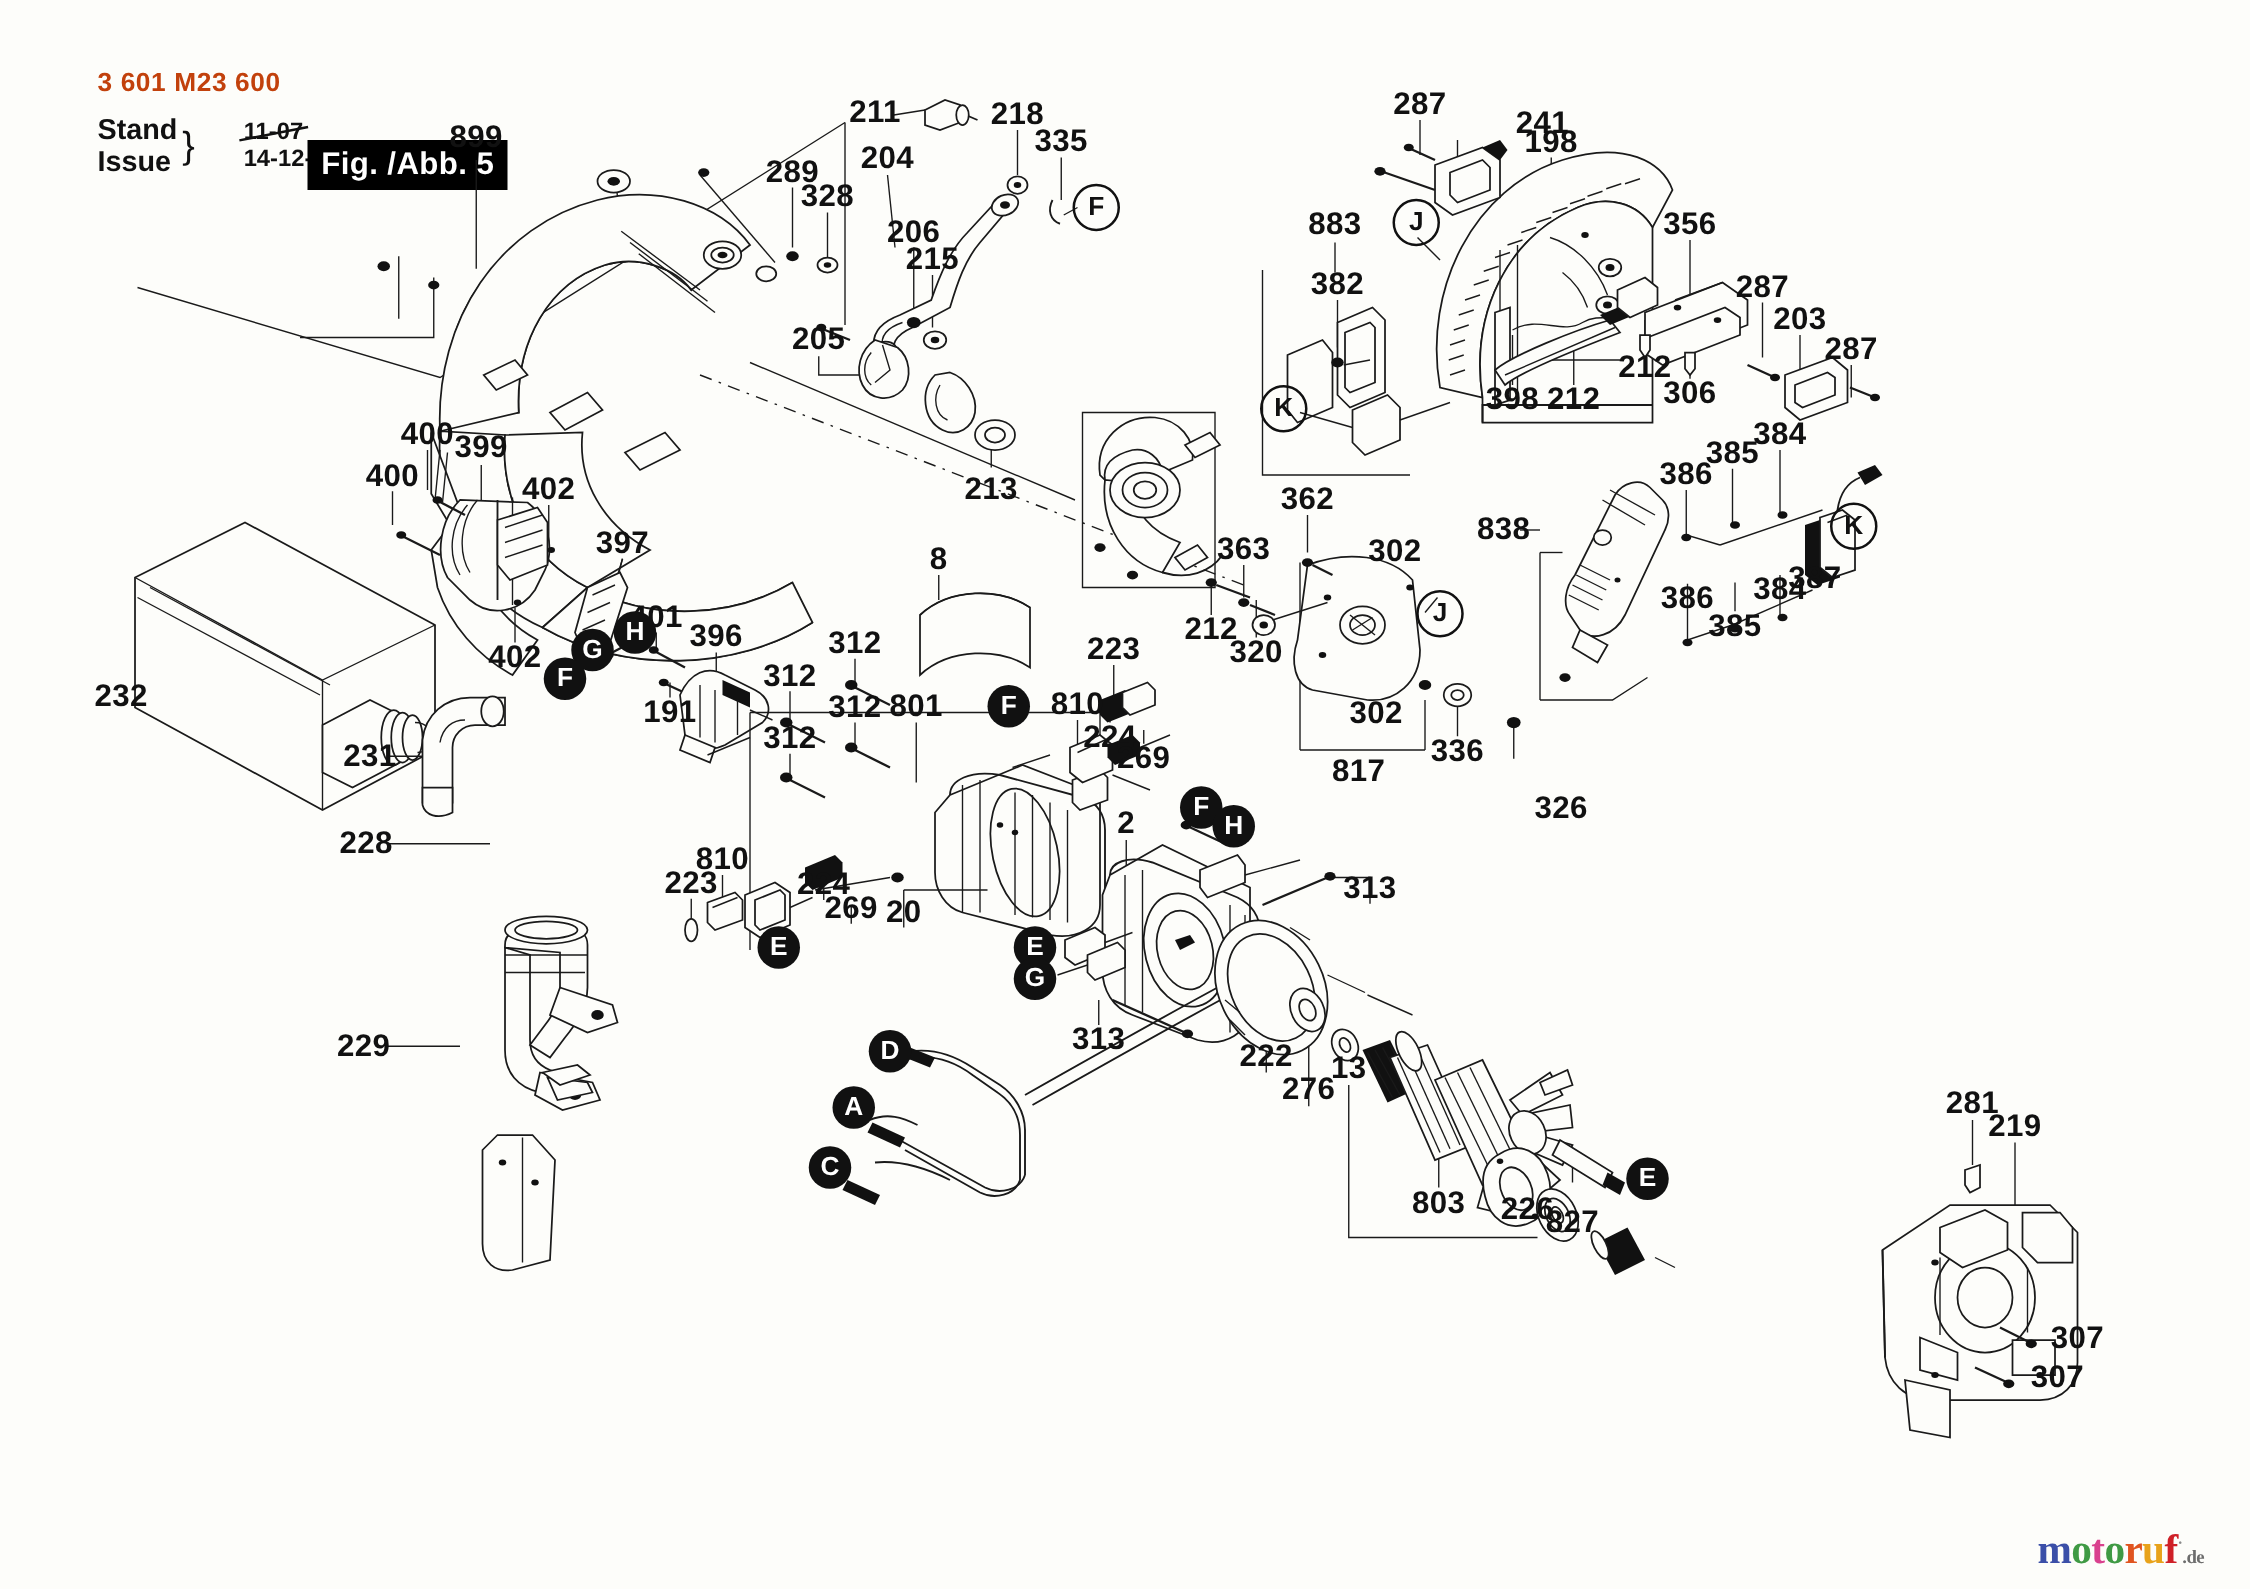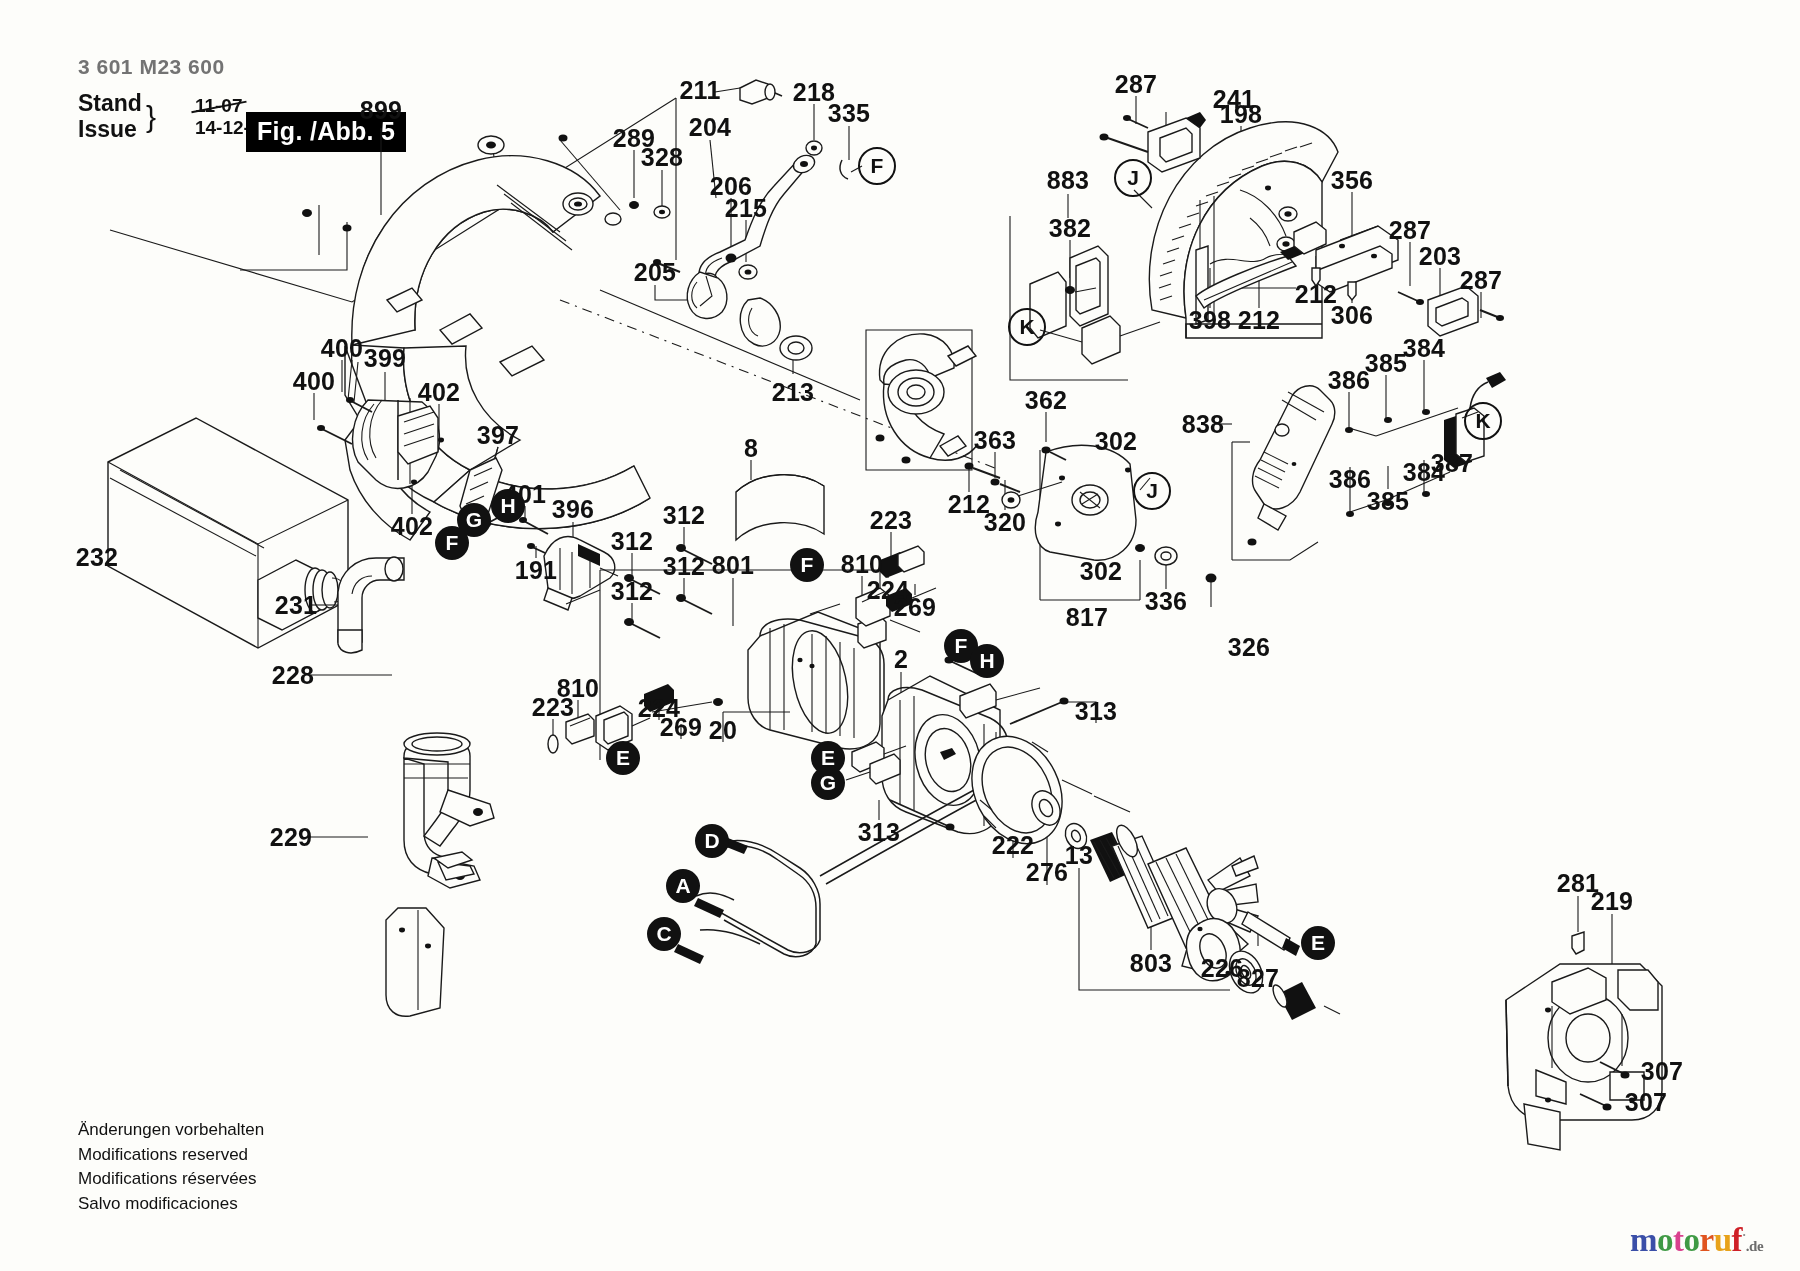--- a/index.html
+++ b/index.html
@@ -8,21 +8,21 @@
     -webkit-font-smoothing:antialiased;
   }
   #sheet{
     position:relative;
     width:1800px;height:1271px;
     background:#fdfdfa;
     overflow:hidden;
   }
   
   #hdr{position:absolute;left:78px;top:55px;}
-  .hdr-code{font-size:21px;font-weight:700;color:#737373;letter-spacing:.5px;}
+  .hdr-code{font-size:21px;font-weight:700;color:#c2410c;letter-spacing:.5px;}
   .hdr-rows{margin-top:12px;position:relative;display:flex;align-items:center;}
   .hdr-labels{font-size:23px;font-weight:700;line-height:1.12;color:#111;}
   .brace{
     font-size:30px;font-weight:400;line-height:.8;color:#111;
     margin:0 3px 0 4px;display:flex;align-items:center;height:44px;
   }
   .hdr-dates{font-size:19px;font-weight:700;line-height:1.12;color:#111;position:relative;margin-left:36px;}
   .struck{position:relative;display:inline-block;}
   .struck:after{
     content:"";position:absolute;left:-4px;right:-4px;top:48%;
@@ -873,22 +873,16 @@
       <div class="cl filled" style="left: 987px; top: 661px;">H</div>
       <div class="cl filled" style="left: 623px; top: 758px;">E</div>
       <div class="cl filled" style="left: 828px; top: 758px;">E</div>
       <div class="cl filled" style="left: 828px; top: 783px;">G</div>
       <div class="cl filled" style="left: 712px; top: 841px;">D</div>
       <div class="cl filled" style="left: 683px; top: 886px;">A</div>
       <div class="cl filled" style="left: 664px; top: 934px;">C</div>
       <div class="cl filled" style="left: 1318px; top: 943px;">E</div>
     </div>
 
-  <div id="legal">
-    <div>Änderungen vorbehalten</div>
-    <div>Modifications reserved</div>
-    <div>Modifications réservées</div>
-    <div>Salvo modificaciones</div>
-  </div>
 
   <div id="wm"><span style="color: rgb(59, 79, 168);">m</span><span style="color: rgb(63, 154, 68);">o</span><span style="color: rgb(217, 65, 142);">t</span><span style="color: rgb(63, 154, 68);">o</span><span style="color: rgb(224, 84, 31);">r</span><span style="color: rgb(232, 162, 26);">u</span><span style="color: rgb(207, 32, 39);">f</span><span class="dot">·</span><span class="de">.de</span></div>
 
 </div>
 
 </body></html>

